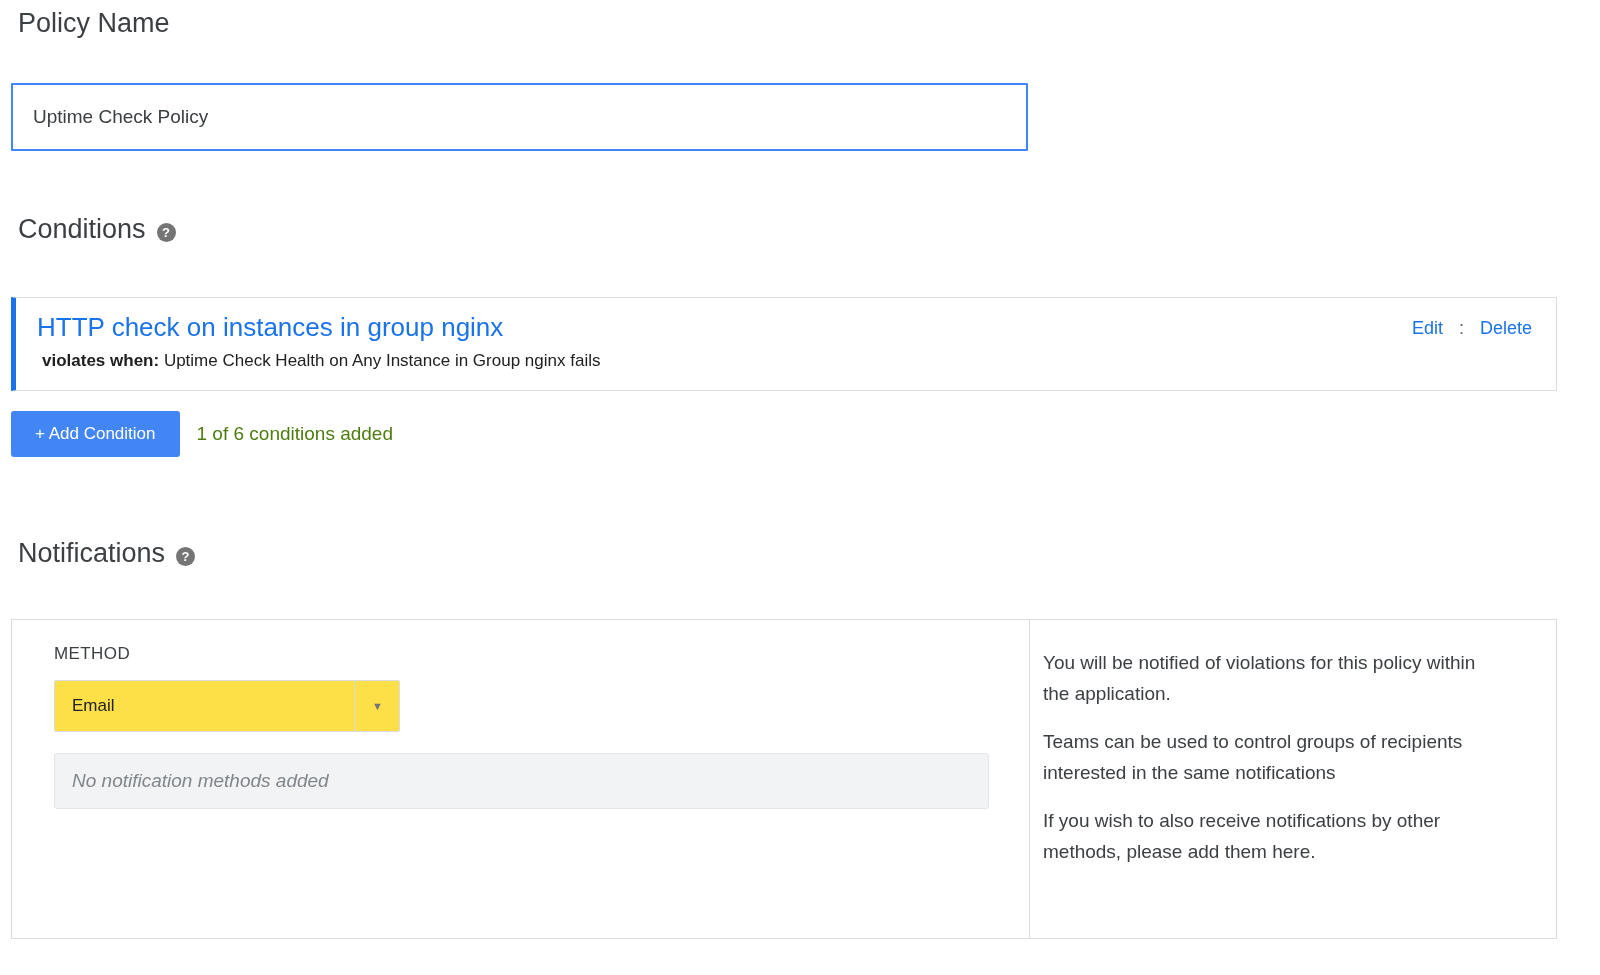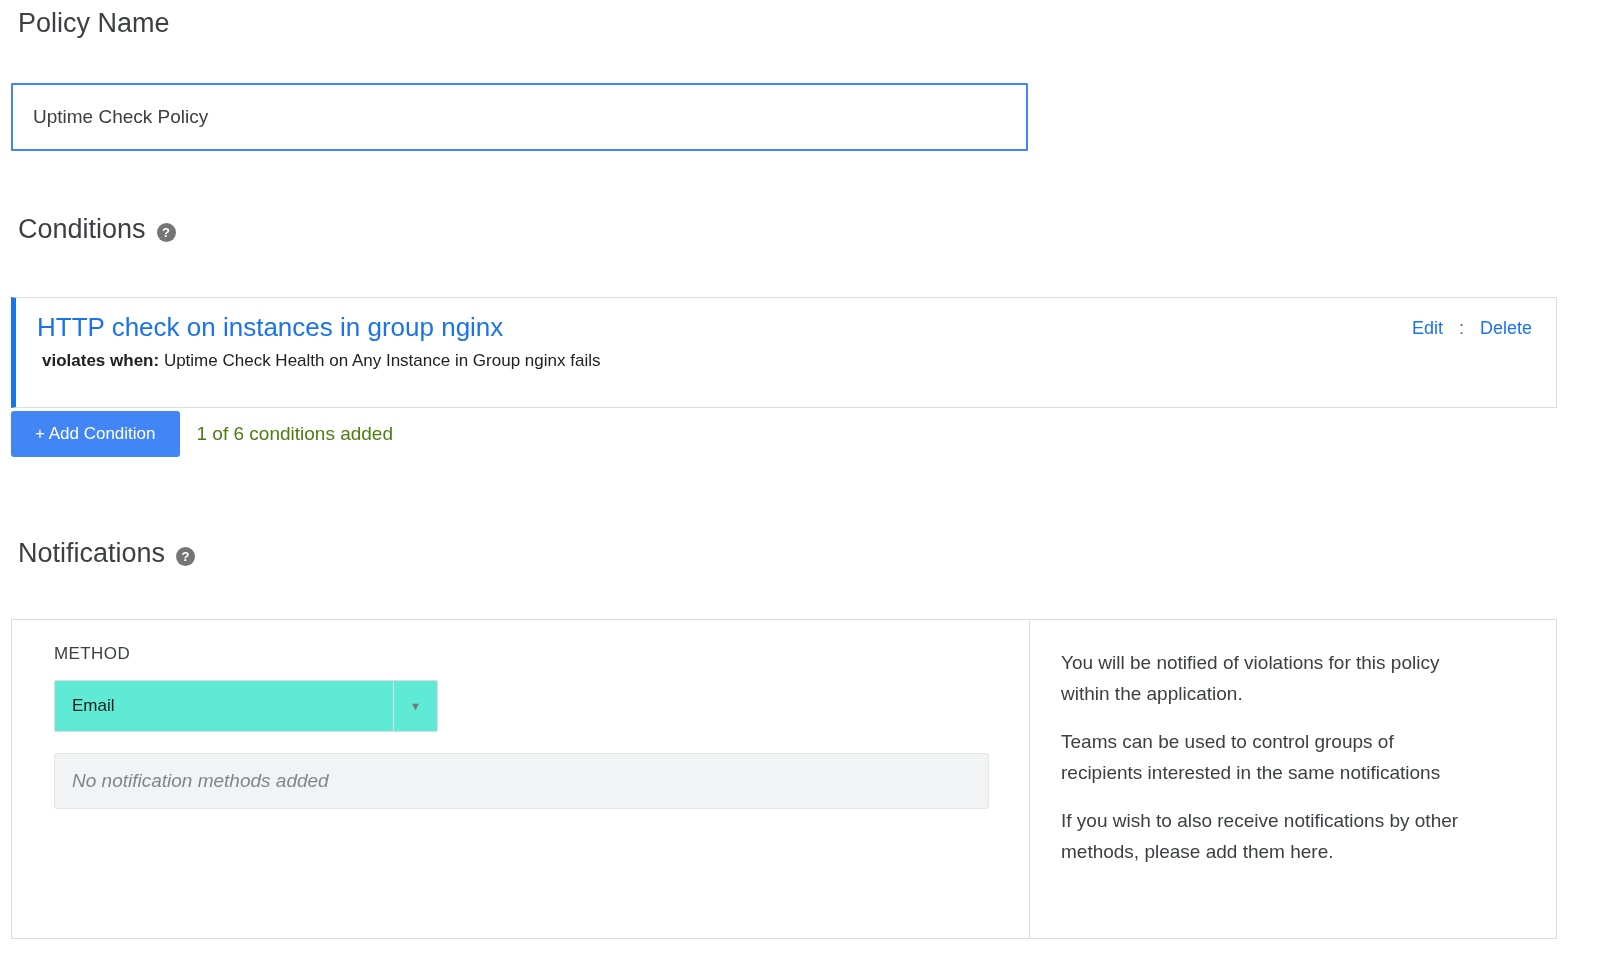--- a/index.html
+++ b/index.html
@@ -61,21 +61,21 @@
   }
 
   .conditions-heading { top: 214px; }
 
   
   .condition-card {
     position: absolute;
     left: 11px;
     top: 297px;
     width: 1546px;
-    height: 111px;
+    height: 94px;
     border: 1px solid #dadce0;
     border-left: 5px solid #1a73e8;
     background: #ffffff;
     display: flex;
     justify-content: space-between;
   }
   .condition-main { padding: 13px 0 0 21px; }
   .condition-title {
     font-size: 26px;
     font-weight: 400;
@@ -144,28 +144,28 @@
     width: 1017px;
     padding: 24px 0 0 42px;
   }
   .method-label {
     font-size: 17px;
     color: #3c4043;
     letter-spacing: 0.4px;
   }
   .method-select {
     margin-top: 16px;
-    width: 384px;
+    width: 346px;
     height: 52px;
     border: 1px solid #dadce0;
     border-radius: 2px;
     display: flex;
     align-items: stretch;
     cursor: pointer;
-    background: #5eead4;
+    background: #fde047;
   }
   .method-select-value {
     flex: 1;
     display: flex;
     align-items: center;
     padding-left: 17px;
     font-size: 17px;
     color: #212121;
   }
   .method-select-divider {
@@ -196,21 +196,21 @@
     display: flex;
     align-items: center;
     padding-left: 17px;
     font-size: 19px;
     font-style: italic;
     color: #80868b;
   }
   .panel-right {
     flex: 1;
     border-left: 1px solid #dadce0;
-    padding: 27px 80px 0 31px;
+    padding: 27px 80px 0 13px;
   }
   .panel-right p {
     font-size: 19px;
     line-height: 31px;
     color: #3c4043;
     margin-bottom: 17px;
   }
 </style>
 </head>
 <body>

